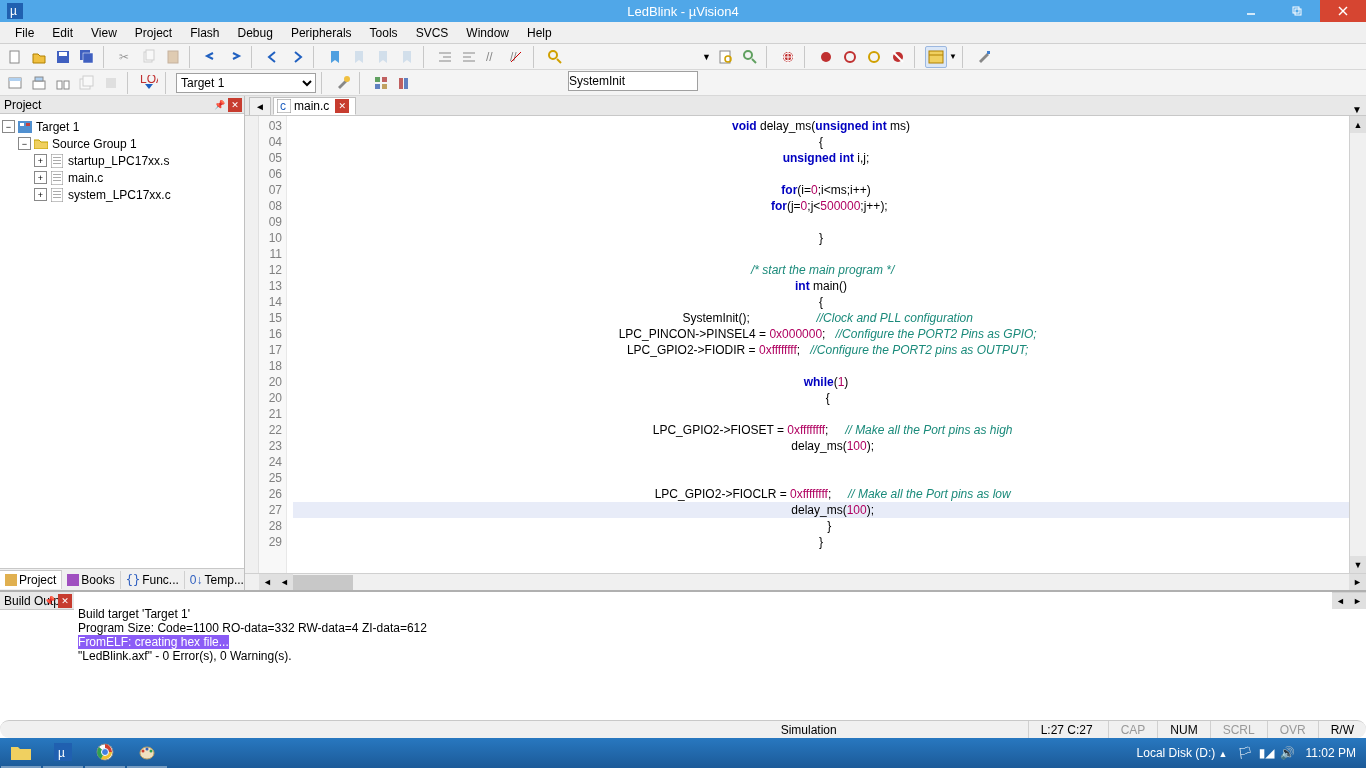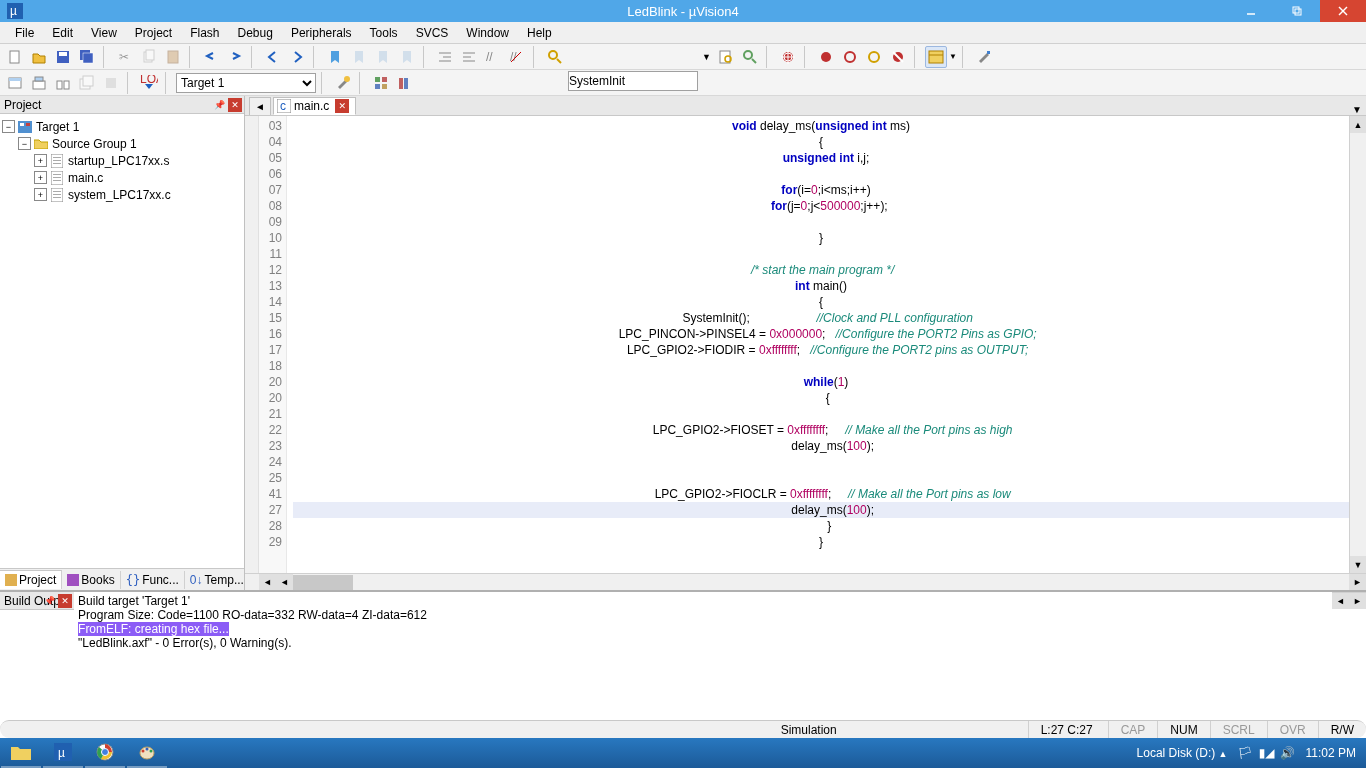--- a/index.html
+++ b/index.html
@@ -71,21 +71,21 @@
   .num { color:#b00060;}
   .cmt { color:#1a8a7a; font-style:italic;}
   .hex { color:#b00060;}
 
   
   #buildpanel { height:130px; border-top:2px solid #b0b0b0; display:flex; flex-direction:row;}
   #buildpanel .panetitle { height:18px; background:#e8e8e8; border-bottom:1px solid #c8c8c8; display:flex; align-items:center; padding:0 4px; font-size:11px; position:relative;}
   #buildpanel .panetitle .pinclose { position:absolute; right:2px; display:flex; gap:1px;}
   #buildpanel .panetitle .pinclose span { width:14px; height:14px; display:flex; align-items:center; justify-content:center; font-size:9px;}
   #buildpanel .panetitle .pinclose span.red { background:#c73c2f; color:#fff;}
-  #buildpanel .out { flex:1; font-family:Consolas,monospace; font-size:13px; padding:2px 4px; overflow:hidden; background:#fff; white-space:pre;}
+  #buildpanel .out { flex:1; font-family:Consolas,monospace; font-size:13px; padding:15px 4px; overflow:hidden; background:#fff; white-space:pre;}
   #buildpanel .out .selline { background:#8b5cf6; color:#fff; display:inline;}
   #buildpanel .hscroll { height:17px; background:#f0f0f0; border-top:1px solid #d0d0d0; display:flex;}
   #buildpanel .hscroll .hbtn { width:17px; background:#e0e0e0; display:flex; align-items:center; justify-content:center; font-size:9px;}
 
   
   #statusbar { height:18px; background:#f0f0f0; border-top:1px solid #c8c8c8; display:flex; align-items:center; font-size:11px;border-radius:9px;}
   #statusbar .seg { padding:0 12px; border-right:1px solid #d0d0d0; height:100%; display:flex; align-items:center;}
   #statusbar .spacer { flex:1;}
   #statusbar .dim { color:#999;}
 
@@ -516,21 +516,21 @@
           <div class="ln">16</div>
           <div class="ln">17</div>
           <div class="ln">18</div>
           <div class="ln">20</div>
           <div class="ln">20</div>
           <div class="ln">21</div>
           <div class="ln">22</div>
           <div class="ln">23</div>
           <div class="ln">24</div>
           <div class="ln">25</div>
-          <div class="ln">41</div>
+          <div class="ln">26</div>
           <div class="ln">27</div>
           <div class="ln">28</div>
           <div class="ln">29</div>
         </div>
       <div class="code" id="code"><div class="crow"><span class="kw">void</span><span> delay_ms(</span><span class="kw">unsigned</span><span> </span><span class="kw">int</span><span> ms)</span></div><div class="crow"><span>{</span></div><div class="crow"><span>   </span><span class="kw">unsigned</span><span> </span><span class="kw">int</span><span> i,j;</span></div><div class="crow"><span></span></div><div class="crow"><span>   </span><span class="kw">for</span><span>(i=</span><span class="num">0</span><span>;i&lt;ms;i++)</span></div><div class="crow"><span>     </span><span class="kw">for</span><span>(j=</span><span class="num">0</span><span>;j&lt;</span><span class="num">500000</span><span>;j++);</span></div><div class="crow"><span></span></div><div class="crow"><span>}</span></div><div class="crow"><span></span></div><div class="crow"><span class="cmt"> /* start the main program */</span></div><div class="crow"><span class="kw">int</span><span> main()</span></div><div class="crow"><span>{</span></div><div class="crow"><span>    SystemInit();                    </span><span class="cmt">//Clock and PLL configuration</span></div><div class="crow"><span>    LPC_PINCON-&gt;PINSEL4 = </span><span class="hex">0x000000</span><span>;   </span><span class="cmt">//Configure the PORT2 Pins as GPIO;</span></div><div class="crow"><span>    LPC_GPIO2-&gt;FIODIR = </span><span class="hex">0xffffffff</span><span>;   </span><span class="cmt">//Configure the PORT2 pins as OUTPUT;</span></div><div class="crow"><span></span></div><div class="crow"><span>   </span><span class="kw">while</span><span>(</span><span class="num">1</span><span>)</span></div><div class="crow"><span>    {</span></div><div class="crow"><span></span></div><div class="crow"><span>       LPC_GPIO2-&gt;FIOSET = </span><span class="hex">0xffffffff</span><span>;     </span><span class="cmt">// Make all the Port pins as high</span></div><div class="crow"><span>       delay_ms(</span><span class="num">100</span><span>);</span></div><div class="crow"><span></span></div><div class="crow"><span></span></div><div class="crow"><span>       LPC_GPIO2-&gt;FIOCLR = </span><span class="hex">0xffffffff</span><span>;     </span><span class="cmt">// Make all the Port pins as low</span></div><div class="crow hl"><span>       delay_ms(</span><span class="num">100</span><span>);</span></div><div class="crow"><span>     }</span></div><div class="crow"><span>}</span></div></div>
       <div class="vscroll">
         <div class="up">▲</div>
         <div class="dn">▼</div>
       </div>
     </div>

